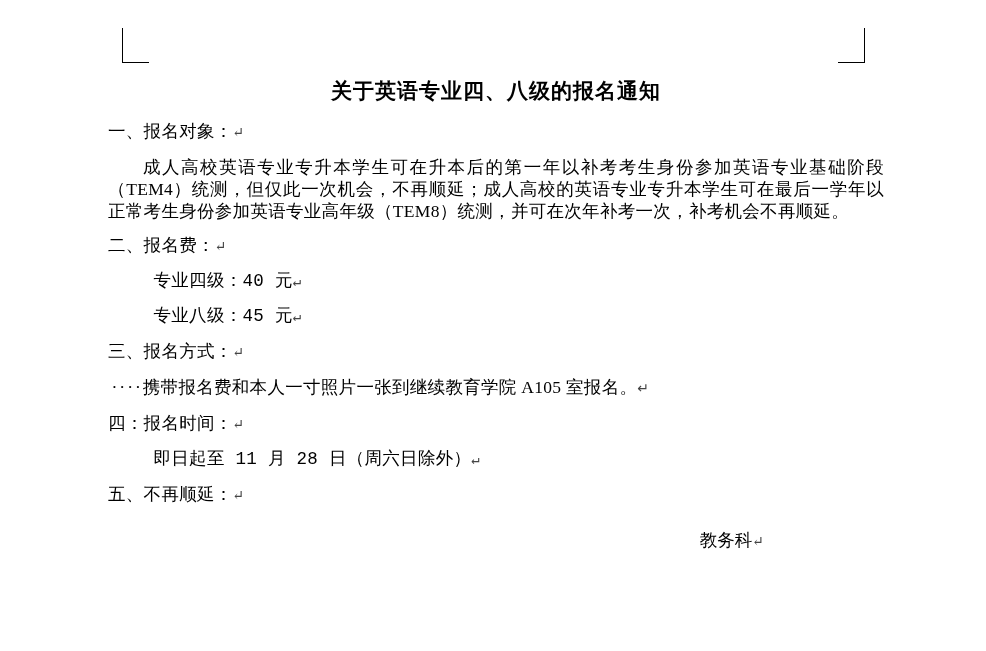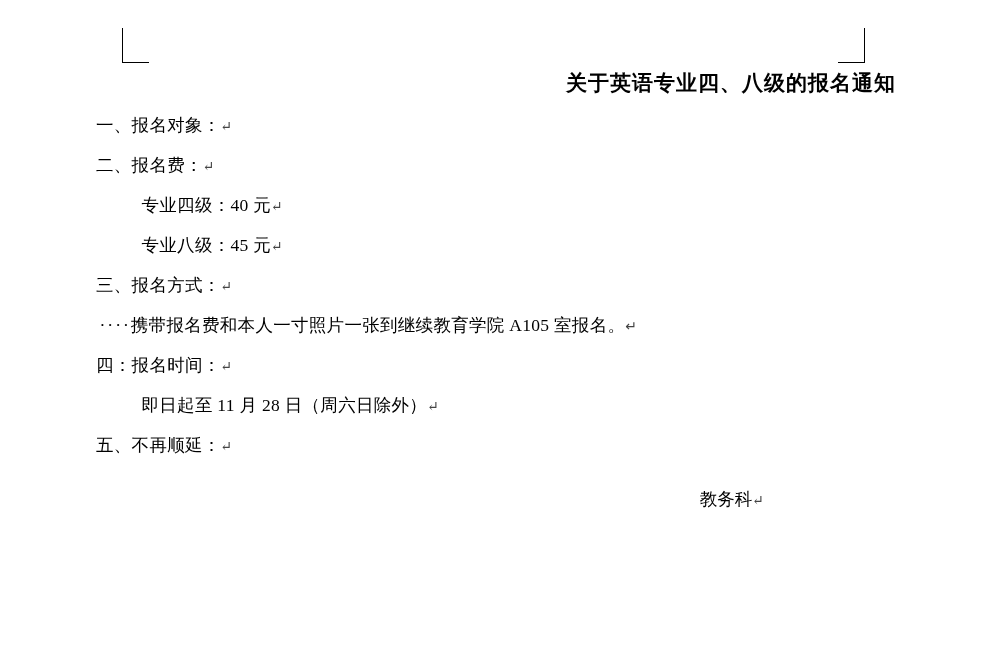--- a/index.html
+++ b/index.html
@@ -37,40 +37,41 @@
   }
 
   .doc {
     position: absolute;
     left: 96px;
     top: 66px;
     width: 800px;
   }
 
   .doc-title {
-    text-align: right;
+    text-align: center;
     font-size: 21px;
     line-height: 34px;
     letter-spacing: 1px;
-    margin: 0 0 6px 0;
+    margin: 8px 0 6px 0;
     white-space: nowrap;
   }
 
   .para {
     font-size: 17.5px;
-    line-height: 39px;
-    margin: 0;
+    line-height: 22px;
+    margin: 12px;
     text-align: justify;
     letter-spacing: 0.3px;
   }
   .para.body {
     text-indent: 2em;
   }
   .para.indent1 {
     padding-left: 2.6em;
+    font-family: Liberation Mono, monospace;
   }
   .para.indent-dots {
     padding-left: 0.2em;
     font-family: Liberation Serif, serif;
   }
 
   .dots {
     letter-spacing: 2px;
     color: #000;
   }
@@ -97,20 +98,21 @@
 
 <div class="crop tl"></div>
 <div class="crop tr"></div>
 
 <div class="doc">
 
   <h1 class="doc-title">关于英语专业四、八级的报名通知</h1>
 
   <p class="para"><span>一、报名对象：</span><span class="pilcrow">↵</span></p>
 
+  <p class="para body">成人高校英语专业专升本学生可在升本后的第一年以补考考生身份参加英语专业基础阶段（TEM4）统测，但仅此一次机会，不再顺延；成人高校的英语专业专升本学生可在最后一学年以正常考生身份参加英语专业高年级（TEM8）统测，并可在次年补考一次，补考机会不再顺延。</p>
 
   <p class="para"><span>二、报名费：</span><span class="pilcrow">↵</span></p>
 
   <p class="para indent1"><span>专业四级：40 元</span><span class="pilcrow">↵</span></p>
 
   <p class="para indent1"><span>专业八级：45 元</span><span class="pilcrow">↵</span></p>
 
   <p class="para"><span>三、报名方式：</span><span class="pilcrow">↵</span></p>
 
   <p class="para indent-dots"><span class="dots">····</span><span>携带报名费和本人一寸照片一张到继续教育学院 A105 室报名。</span><span class="pilcrow">↵</span></p>

